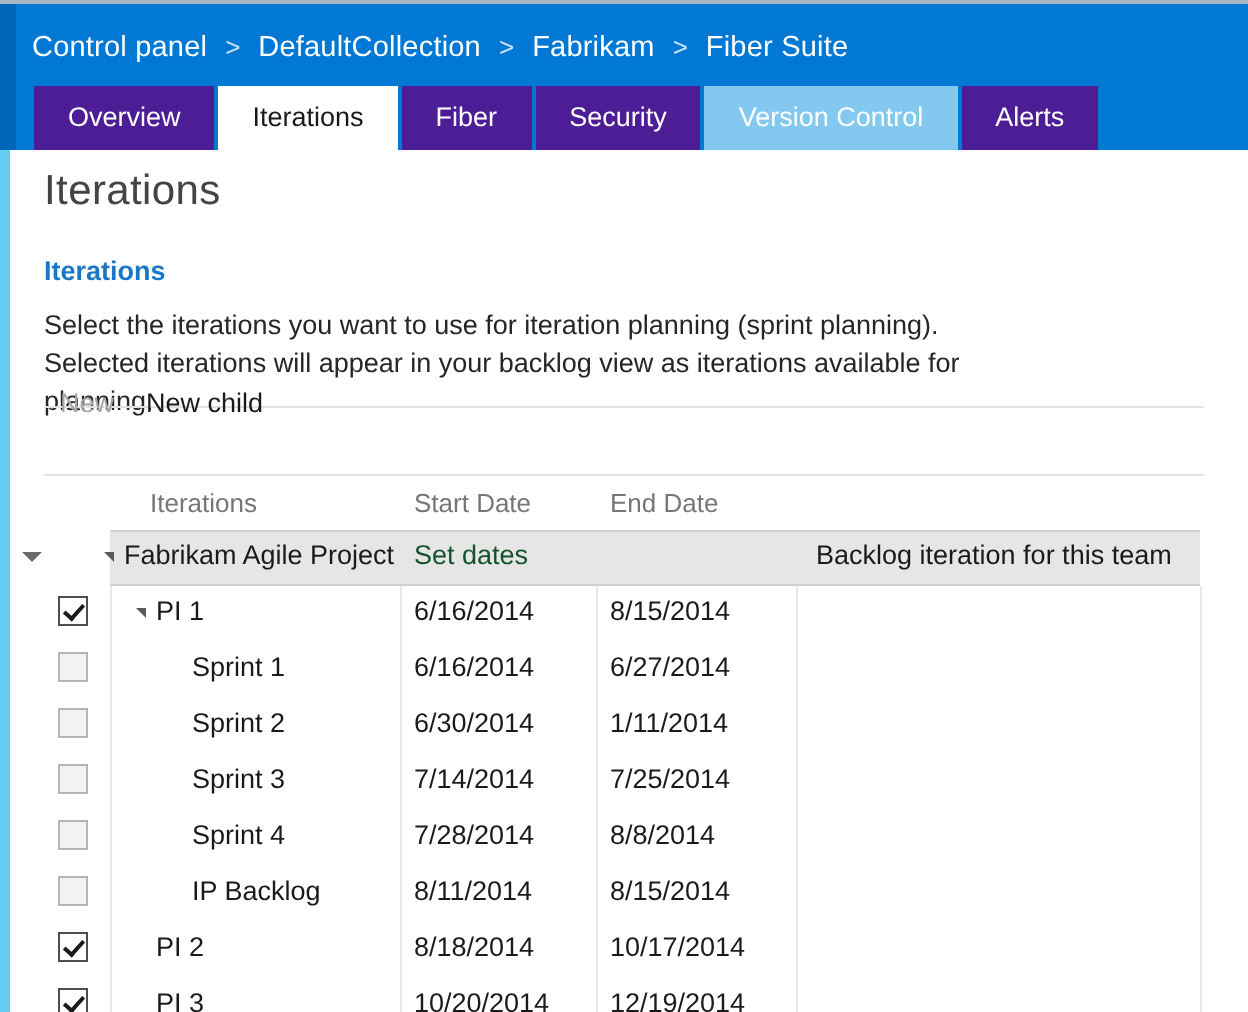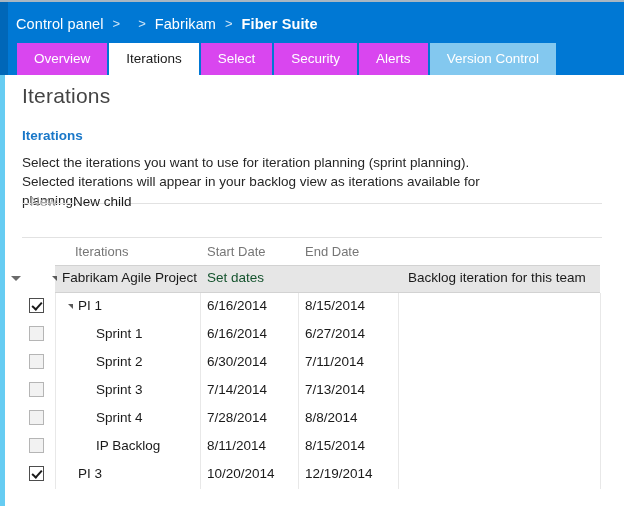--- a/index.html
+++ b/index.html
@@ -45,21 +45,21 @@
     align-items: center;
     white-space: nowrap;
   }
   .crumb {
     color: #ffffff;
     font-size: 14.5px;
     line-height: 22px;
     letter-spacing: .1px;
   }
   .crumb.active {
-    font-weight: bold;
+    font-weight: normal;
   }
   .crumb-sep {
     color: #cfe6f8;
     font-size: 13px;
     margin: 0 9px;
     line-height: 22px;
   }
 
   
   .tabs {
@@ -69,21 +69,21 @@
     height: 32px;
     display: flex;
     align-items: flex-end;
   }
   .tab {
     height: 32px;
     line-height: 32px;
     padding: 0 17px;
     font-size: 13.5px;
     color: #ffffff;
-    background: #d946ef;
+    background: #4c1d95;
     margin-right: 2px;
     box-sizing: border-box;
     text-align: center;
     white-space: nowrap;
   }
   .tab.selected {
     background: #ffffff;
     color: #1a1a1a;
   }
   .tab.hovered {
@@ -256,32 +256,33 @@
 </head>
 <body>
 
 <div class="top-hairline"></div>
 
 <div class="header">
   <div class="header-gutter"></div>
   <div class="breadcrumb" id="breadcrumb">
       <span class="crumb">Control panel</span>
       <span class="crumb-sep">&gt;</span>
+      <span class="crumb">DefaultCollection</span>
       <span class="crumb-sep">&gt;</span>
       <span class="crumb">Fabrikam</span>
       <span class="crumb-sep">&gt;</span>
       <span class="crumb active">Fiber Suite</span>
     </div>
   <div class="tabs" id="tabs">
       <div class="tab">Overview</div>
       <div class="tab selected">Iterations</div>
-      <div class="tab">Select</div>
+      <div class="tab">Fiber</div>
       <div class="tab">Security</div>
+      <div class="tab hovered">Version Control</div>
       <div class="tab">Alerts</div>
-      <div class="tab hovered">Version Control</div>
     </div>
 </div>
 
 <div class="content">
   <div class="accent-bar"></div>
 
   <div class="page-title">Iterations</div>
   <div class="section-title">Iterations</div>
   <div class="description">Select the iterations you want to use for iteration planning (sprint planning). Selected iterations will appear in your backlog view as iterations available for planning.</div>
 
@@ -335,33 +336,33 @@
         <div class="row">
           <div class="rowbg"></div>
           <div class="col-divider" style="left: 55px;"></div>
           <div class="col-divider" style="left: 200px;"></div>
           <div class="col-divider" style="left: 298px;"></div>
           <div class="col-divider" style="left: 398px;"></div>
           <div class="col-divider" style="left: 600px;"></div>
           <div class="cb"></div>
           <div class="cell" style="left: 96px;">Sprint 2</div>
           <div class="cell" style="left: 207px;">6/30/2014</div>
-          <div class="cell" style="left: 305px;">7/11/2014</div>
+          <div class="cell" style="left: 305px;">1/11/2014</div>
         </div>
         <div class="row">
           <div class="rowbg"></div>
           <div class="col-divider" style="left: 55px;"></div>
           <div class="col-divider" style="left: 200px;"></div>
           <div class="col-divider" style="left: 298px;"></div>
           <div class="col-divider" style="left: 398px;"></div>
           <div class="col-divider" style="left: 600px;"></div>
           <div class="cb"></div>
           <div class="cell" style="left: 96px;">Sprint 3</div>
           <div class="cell" style="left: 207px;">7/14/2014</div>
-          <div class="cell" style="left: 305px;">7/13/2014</div>
+          <div class="cell" style="left: 305px;">7/25/2014</div>
         </div>
         <div class="row">
           <div class="rowbg"></div>
           <div class="col-divider" style="left: 55px;"></div>
           <div class="col-divider" style="left: 200px;"></div>
           <div class="col-divider" style="left: 298px;"></div>
           <div class="col-divider" style="left: 398px;"></div>
           <div class="col-divider" style="left: 600px;"></div>
           <div class="cb"></div>
           <div class="cell" style="left: 96px;">Sprint 4</div>
@@ -381,19 +382,31 @@
           <div class="cell" style="left: 305px;">8/15/2014</div>
         </div>
         <div class="row">
           <div class="rowbg"></div>
           <div class="col-divider" style="left: 55px;"></div>
           <div class="col-divider" style="left: 200px;"></div>
           <div class="col-divider" style="left: 298px;"></div>
           <div class="col-divider" style="left: 398px;"></div>
           <div class="col-divider" style="left: 600px;"></div>
           <div class="cb checked"></div>
+          <div class="cell" style="left: 78px;">PI 2</div>
+          <div class="cell" style="left: 207px;">8/18/2014</div>
+          <div class="cell" style="left: 305px;">10/17/2014</div>
+        </div>
+        <div class="row">
+          <div class="rowbg"></div>
+          <div class="col-divider" style="left: 55px;"></div>
+          <div class="col-divider" style="left: 200px;"></div>
+          <div class="col-divider" style="left: 298px;"></div>
+          <div class="col-divider" style="left: 398px;"></div>
+          <div class="col-divider" style="left: 600px;"></div>
+          <div class="cb checked"></div>
           <div class="cell" style="left: 78px;">PI 3</div>
           <div class="cell" style="left: 207px;">10/20/2014</div>
           <div class="cell" style="left: 305px;">12/19/2014</div>
         </div>
       </div>
   </div>
 </div>
 
 </body></html>

